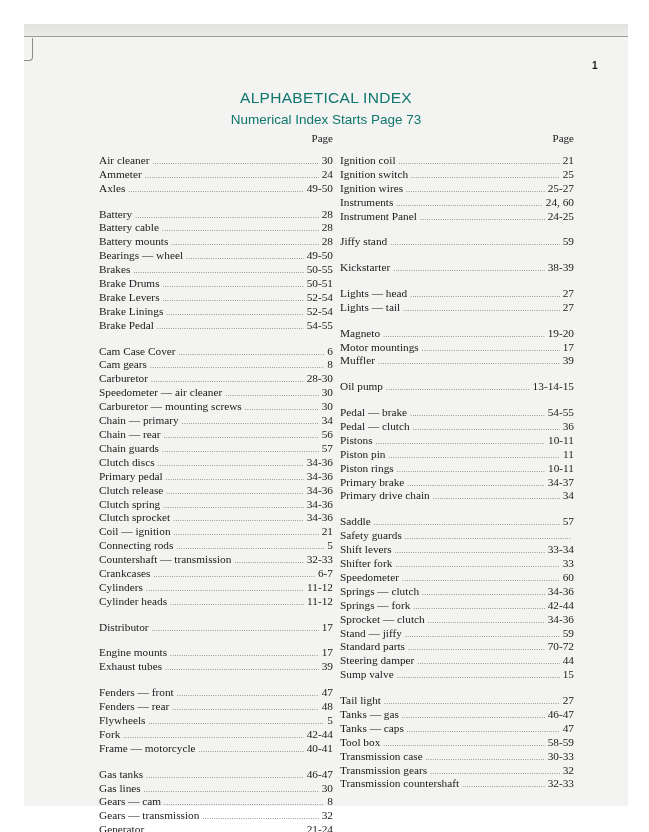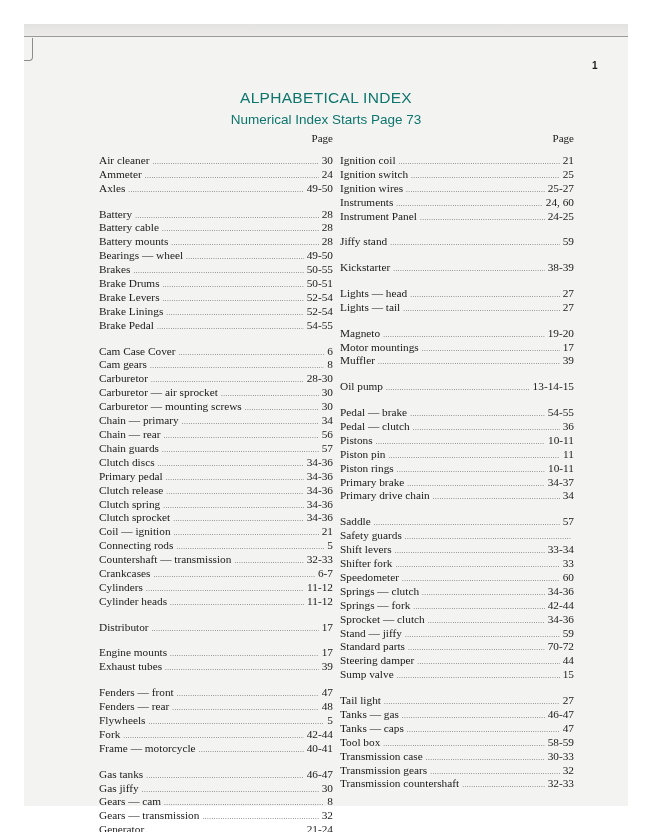--- a/index.html
+++ b/index.html
@@ -107,21 +107,21 @@
           <span class="label">Cam gears</span>
           <span class="dots"></span>
           <span class="pg">8</span>
         </div>
         <div class="row">
           <span class="label">Carburetor</span>
           <span class="dots"></span>
           <span class="pg">28-30</span>
         </div>
         <div class="row">
-          <span class="label">Carburetor — air sprocket</span>
+          <span class="label">Speedometer — air cleaner</span>
           <span class="dots"></span>
           <span class="pg">30</span>
         </div>
         <div class="row">
           <span class="label">Carburetor — mounting screws</span>
           <span class="dots"></span>
           <span class="pg">30</span>
         </div>
         <div class="row">
           <span class="label">Chain — primary</span>
@@ -236,21 +236,21 @@
           <span class="dots"></span>
           <span class="pg">40-41</span>
         </div>
         <div class="gap"></div>
         <div class="row">
           <span class="label">Gas tanks</span>
           <span class="dots"></span>
           <span class="pg">46-47</span>
         </div>
         <div class="row">
-          <span class="label">Gas jiffy</span>
+          <span class="label">Gas lines</span>
           <span class="dots"></span>
           <span class="pg">30</span>
         </div>
         <div class="row">
           <span class="label">Gears — cam</span>
           <span class="dots"></span>
           <span class="pg">8</span>
         </div>
         <div class="row">
           <span class="label">Gears — transmission</span>

